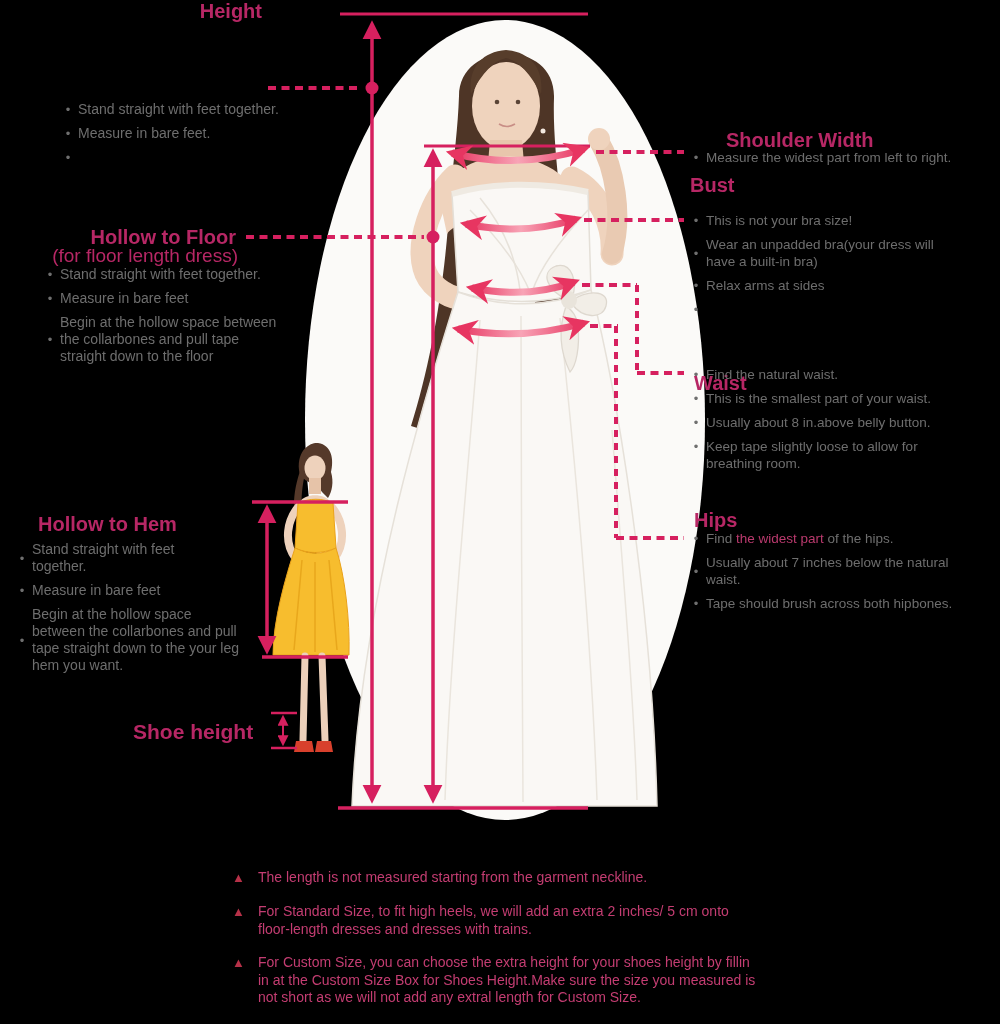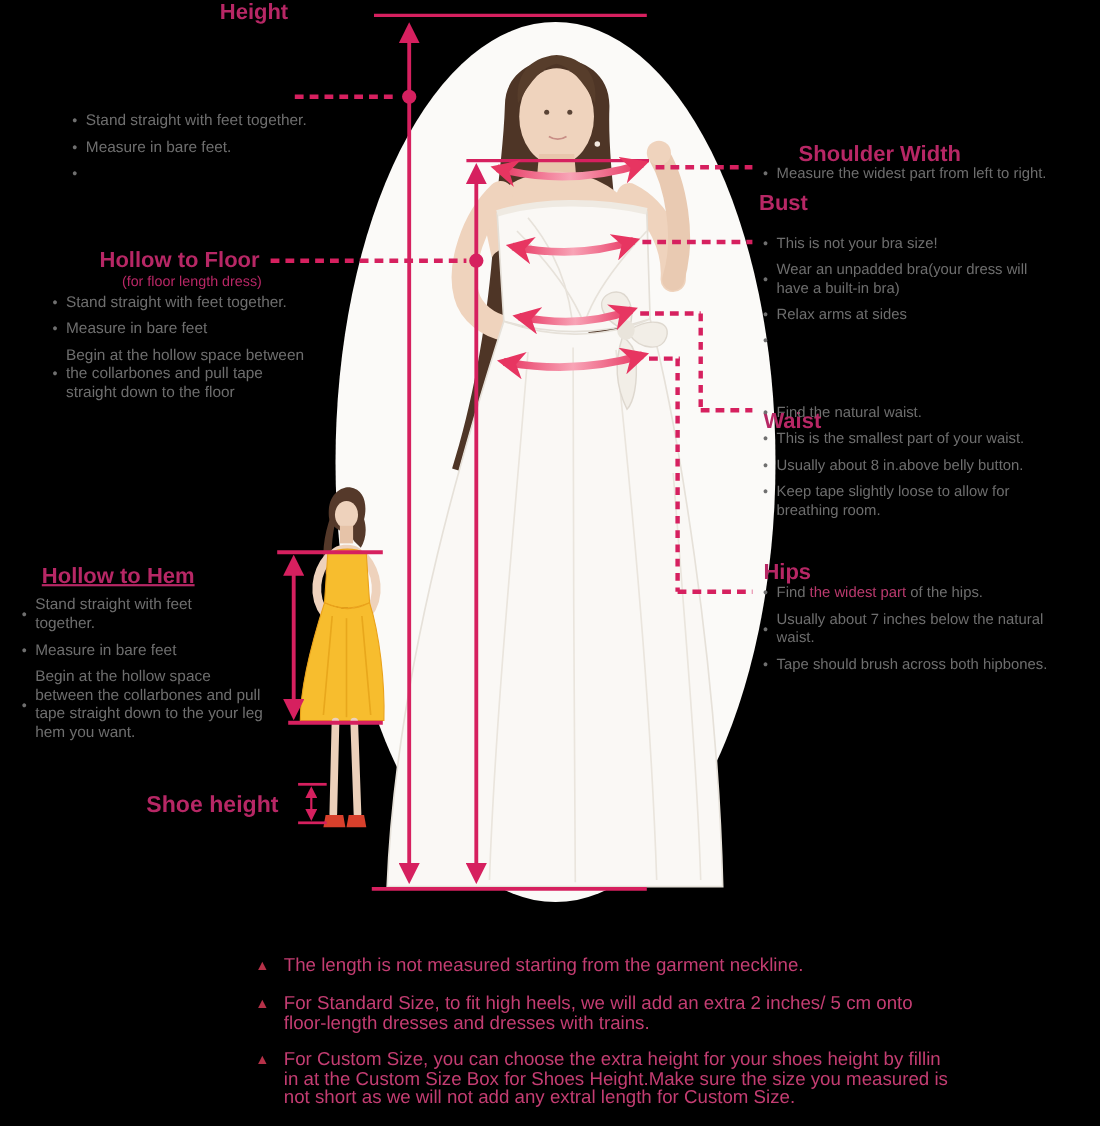--- a/index.html
+++ b/index.html
@@ -6,32 +6,32 @@
   .canvas{
     position:relative;width:1000px;height:1024px;background:#000000;overflow:hidden;
     font-family:"Liberation Sans", sans-serif;
   }
   .art{position:absolute;left:0;top:0;width:1000px;height:1024px;}
   .abs{position:absolute;}
   .sec-title{
     font-weight:bold;font-size:20px;color:#b72765;line-height:22px;white-space:nowrap;
   }
   .right{text-align:right;}
-  .sub{font-size:13px;color:#b72765;line-height:15px;}
+  .sub{font-size:19px;color:#b72765;line-height:15px;}
   .blist{display:block;}
   .bul{display:flex;align-items:flex-start;margin:0 0 7px 0;}
   .bul.vc{align-items:center;}
   .dot{flex:0 0 20px;width:20px;color:#6f6f6f;font-size:13px;line-height:17px;text-align:center;}
   .btxt{color:#6e6e6e;font-size:14px;line-height:17px;white-space:pre-line;}
   .rcol .btxt{font-size:13.5px;}
   .hl{color:#bb3a6e;}
   .notes{display:block;}
   .note{display:flex;align-items:flex-start;margin:0 0 16px 0;}
   .tri{flex:0 0 26px;width:26px;color:#b63148;font-size:13px;line-height:18px;}
-  .ntext{color:#c43d72;font-size:17px;line-height:17.5px;white-space:pre-line;}
+  .ntext{color:#c43d72;font-size:14px;line-height:17.5px;white-space:pre-line;}
 </style>
 </head>
 <body>
 
 <div class="canvas">
 
   <svg class="art" viewBox="0 0 1000 1024">
     <defs>
       <linearGradient id="tapeGrad" x1="0" y1="0" x2="1" y2="0">
         <stop offset="0" stop-color="#e73561"></stop>
@@ -228,21 +228,21 @@
         <span class="dot">•</span>
         <span class="btxt">Usually about 7 inches below the natural
 waist.</span>
       </div>
     <div class="bul">
         <span class="dot">•</span>
         <span class="btxt">Tape should brush across both hipbones.</span>
       </div>
   </div>
 
-  <div class="abs sec-title" style="left:38px;top:513px;text-decoration:underline;">Hollow to Hem</div>
+  <div class="abs sec-title" style="left:38px;top:513px;">Hollow to Hem</div>
   <div class="abs blist" style="left:12px;top:541px;width:268px;">
     <div class="bul vc">
         <span class="dot">•</span>
         <span class="btxt">Stand straight with feet
 together.</span>
       </div>
     <div class="bul">
         <span class="dot">•</span>
         <span class="btxt">Measure in bare feet</span>
       </div>

